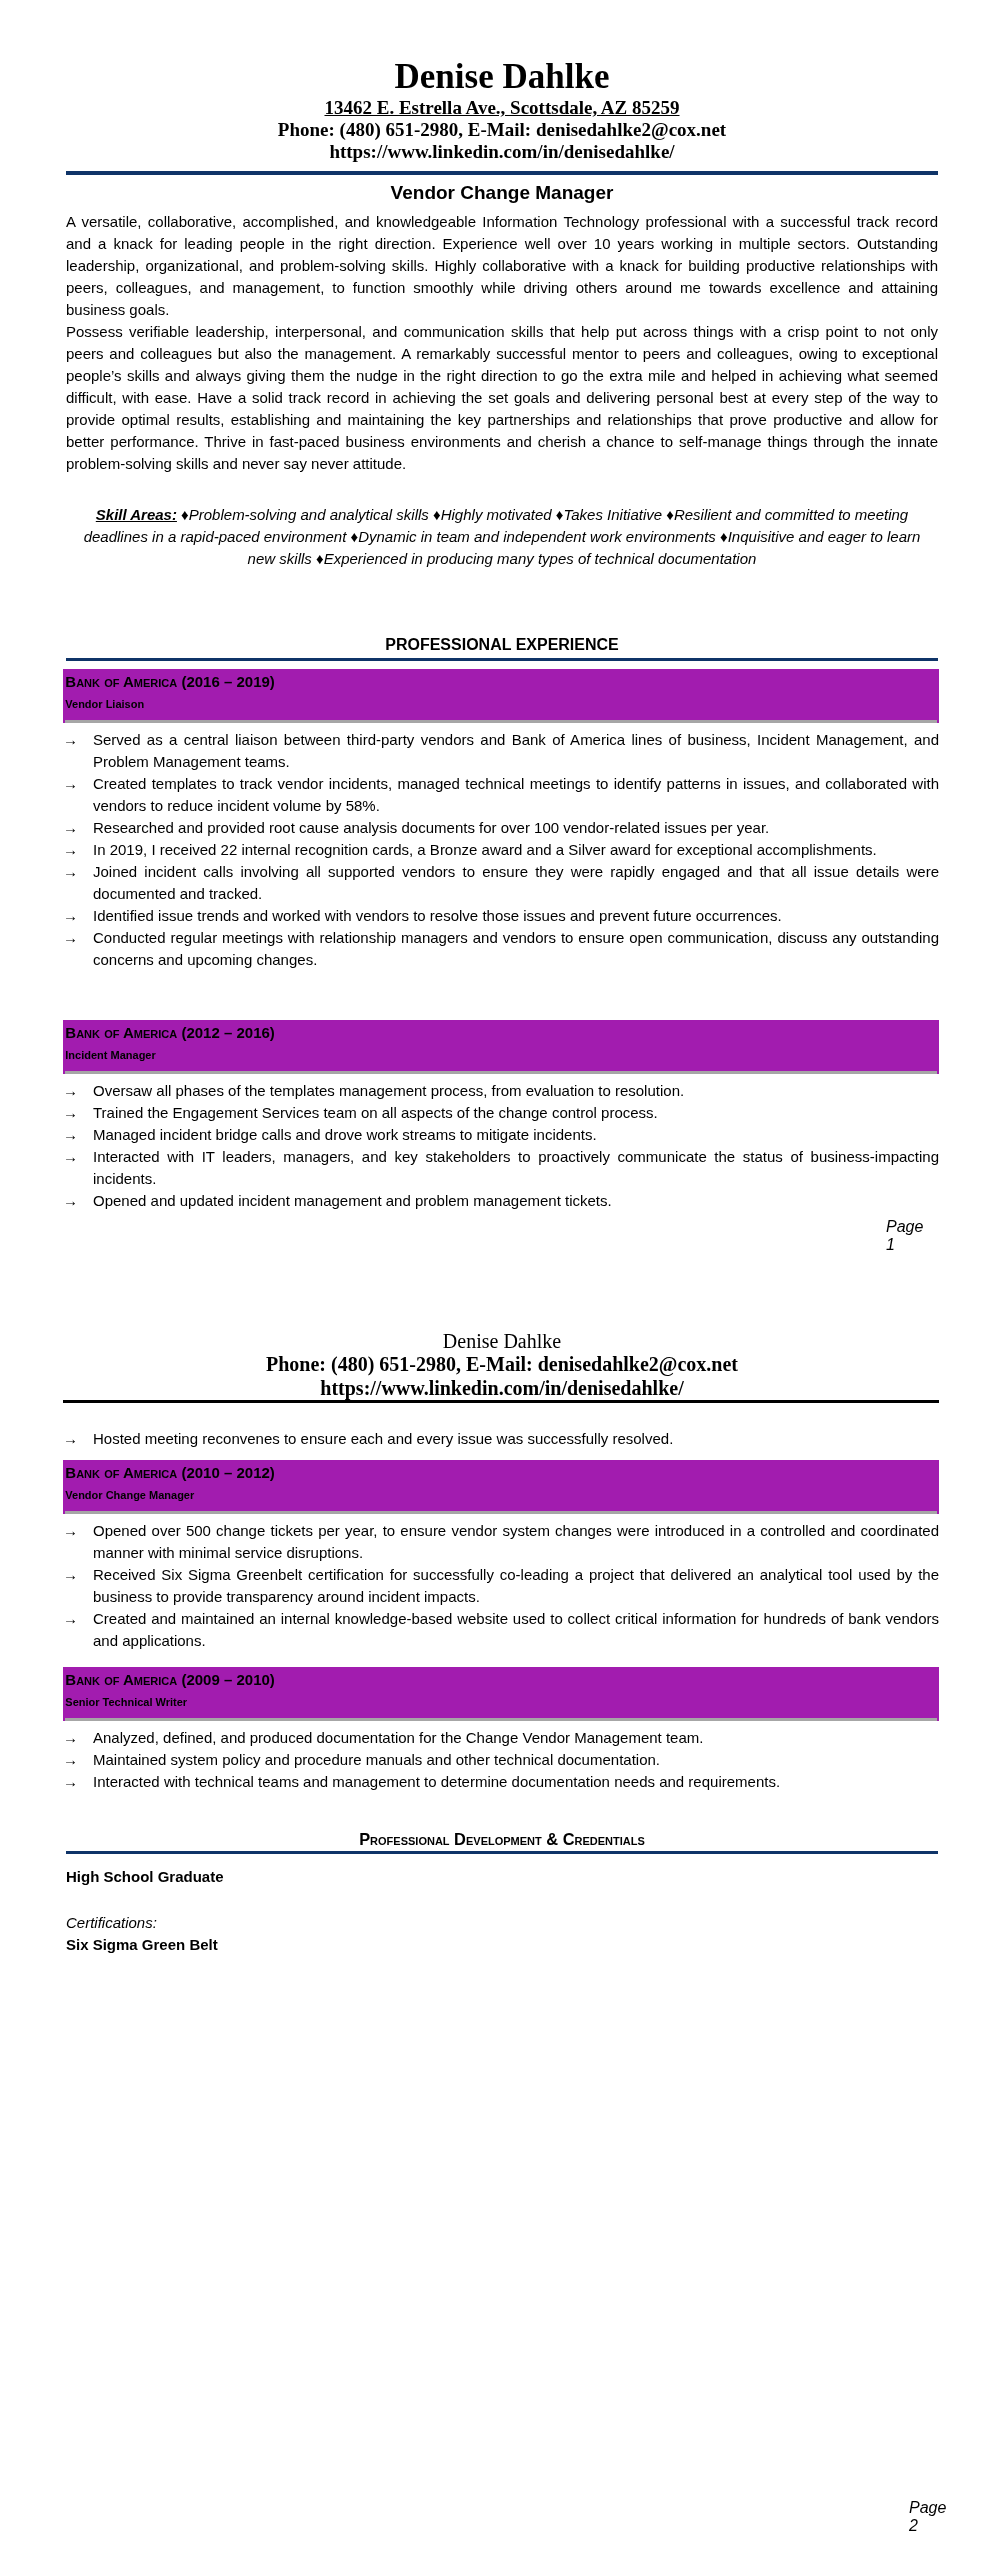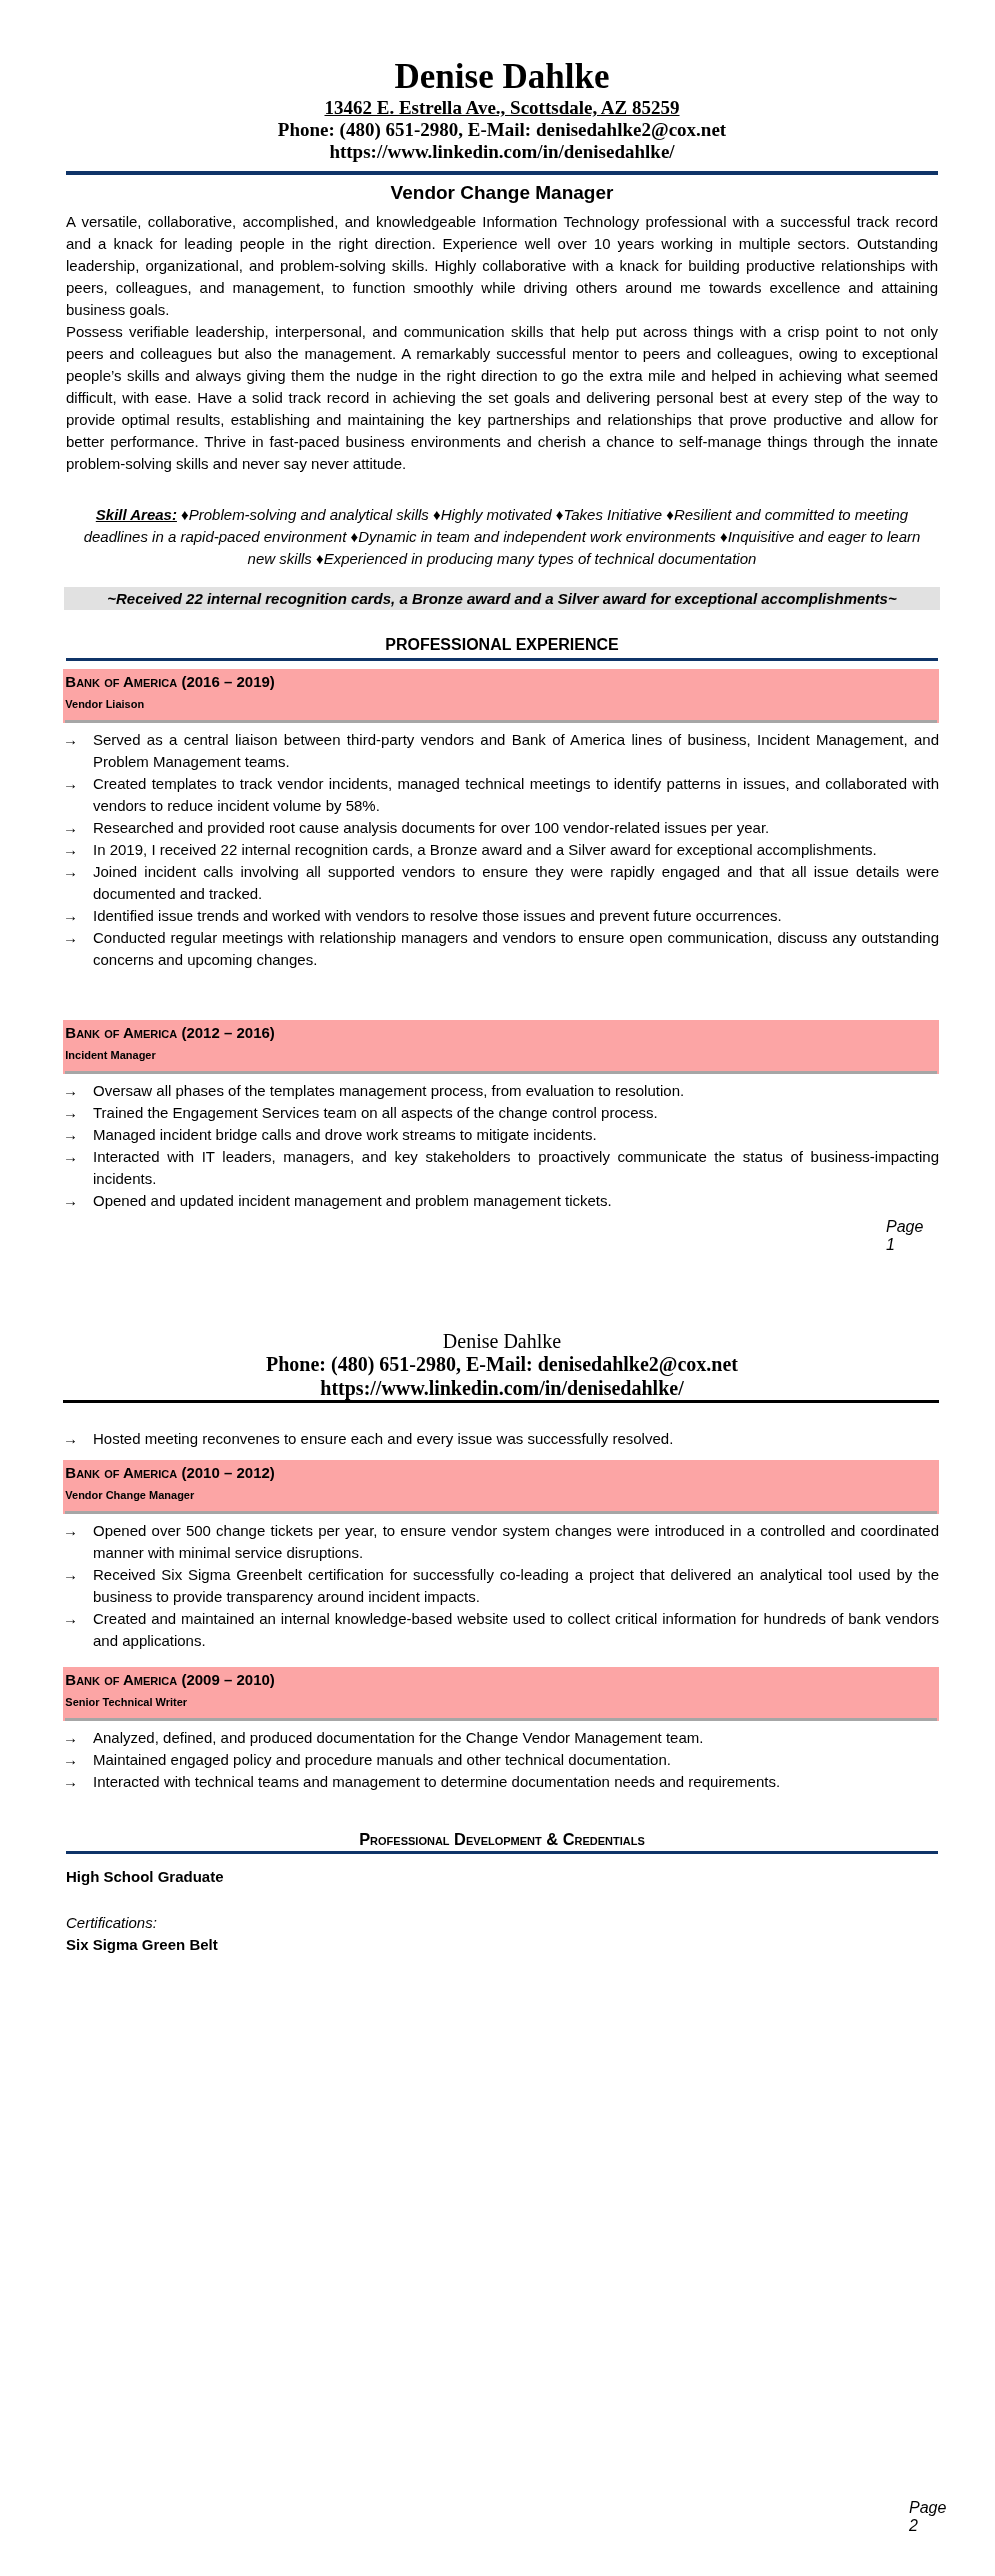--- a/index.html
+++ b/index.html
@@ -12,21 +12,21 @@
   .name2 { font-size: 20px; line-height: 23.4px; font-weight: normal; font-family: "Liberation Serif", serif; text-align: center; }
   .rule-blue { height: 3.5px; background: #0f3468; }
   .rule-black { height: 2.9px; background: #000; }
   .subtitle { font-size: 19px; line-height: 23.4px; font-weight: bold; text-align: center; }
   .para { font-size: 15px; line-height: 22px; text-align: justify; margin: 0; }
   .skills { font-size: 15px; line-height: 22px; text-align: center; font-style: italic; }
   .skills .lbl { font-weight: bold; text-decoration: underline; }
   .recognition { background: #e1e1e1; font-size: 15px; line-height: 21px; font-weight: bold; font-style: italic; text-align: center; padding: 1.2px 0; }
   .section-title { font-size: 16px; line-height: 20px; font-weight: bold; text-align: center; }
   .section-title.sc { font-variant: small-caps; font-size: 16.4px; }
-  .job-band { background: #fca5a5; padding: 2.3px 2.3px 0 2.3px; }
+  .job-band { background: #a21caf; padding: 2.3px 2.3px 0 2.3px; }
   .job-band .co { font-size: 15px; line-height: 22px; font-weight: bold; font-variant: small-caps; }
   .job-band .role { font-size: 11px; line-height: 23.4px; font-weight: bold; }
   .job-band .band-rule { height: 2.9px; background: #a6a6a6; margin: 3.5px 0 5.9px 0; }
   ul.bullets { list-style: none; margin: 3.5px 0 0 0; padding: 0; }
   ul.bullets li { position: relative; padding-left: 30px; font-size: 15px; line-height: 22px; text-align: justify; }
   ul.bullets li .arrow { position: absolute; left: 0; top: 0; width: 23.4px; }
   .page-num { position: absolute; font-size: 16px; font-style: italic; }
   .edu { font-size: 15px; line-height: 21px; font-weight: bold; }
   .cert-lbl { font-size: 15px; line-height: 21px; font-style: italic; }
 </style>
@@ -55,21 +55,20 @@
     <span class="lbl">Skill Areas:</span>
     <span> <span>♦</span><span>Problem-solving and analytical skills</span></span>
     <span> <span>♦</span><span>Highly motivated</span></span>
     <span> <span>♦</span><span>Takes Initiative</span></span>
     <span> <span>♦</span><span>Resilient and committed to meeting deadlines in a rapid-paced environment</span></span>
     <span> <span>♦</span><span>Dynamic in team and independent work environments</span></span>
     <span> <span>♦</span><span>Inquisitive and eager to learn new skills</span></span>
     <span> <span>♦</span><span>Experienced in producing many types of technical documentation</span></span>
   </div>
 
-  <div class="content recognition" style="top:587px; left:64px; width:876px;">~Received 22 internal recognition cards, a Bronze award and a Silver award for exceptional accomplishments~</div>
 
   <div class="content section-title" style="top:635px;">PROFESSIONAL EXPERIENCE</div>
   <div class="content rule-blue" style="top:658px; height:2.9px;"></div>
 
   <div class="content" style="top:669px; left:63px; width:876px;">
     <div class="job-band">
       <div class="co">Bank of America (2016 – 2019)</div>
       <div class="role">Vendor Liaison</div>
       <div class="band-rule"></div>
     </div>
@@ -131,21 +130,21 @@
   </div>
 
   <div class="content" style="top:379px; left:63px; width:876px;">
     <div class="job-band">
       <div class="co">Bank of America (2009 – 2010)</div>
       <div class="role">Senior Technical Writer</div>
       <div class="band-rule"></div>
     </div>
     <ul class="bullets">
       <li><span class="arrow">→</span><span>Analyzed, defined, and produced documentation for the Change Vendor Management team.</span></li>
-      <li><span class="arrow">→</span><span>Maintained engaged policy and procedure manuals and other technical documentation.</span></li>
+      <li><span class="arrow">→</span><span>Maintained system policy and procedure manuals and other technical documentation.</span></li>
       <li><span class="arrow">→</span><span>Interacted with technical teams and management to determine documentation needs and requirements.</span></li>
     </ul>
   </div>
 
   <div class="content section-title sc" style="top:541px;">Professional Development &amp; Credentials</div>
   <div class="content rule-blue" style="top:563px; height:2.9px;"></div>
 
   <div class="content" style="top:578px;">
     <div class="edu">High School Graduate</div>
     <div class="cert-lbl" style="margin-top:24.6px;">Certifications:</div>

